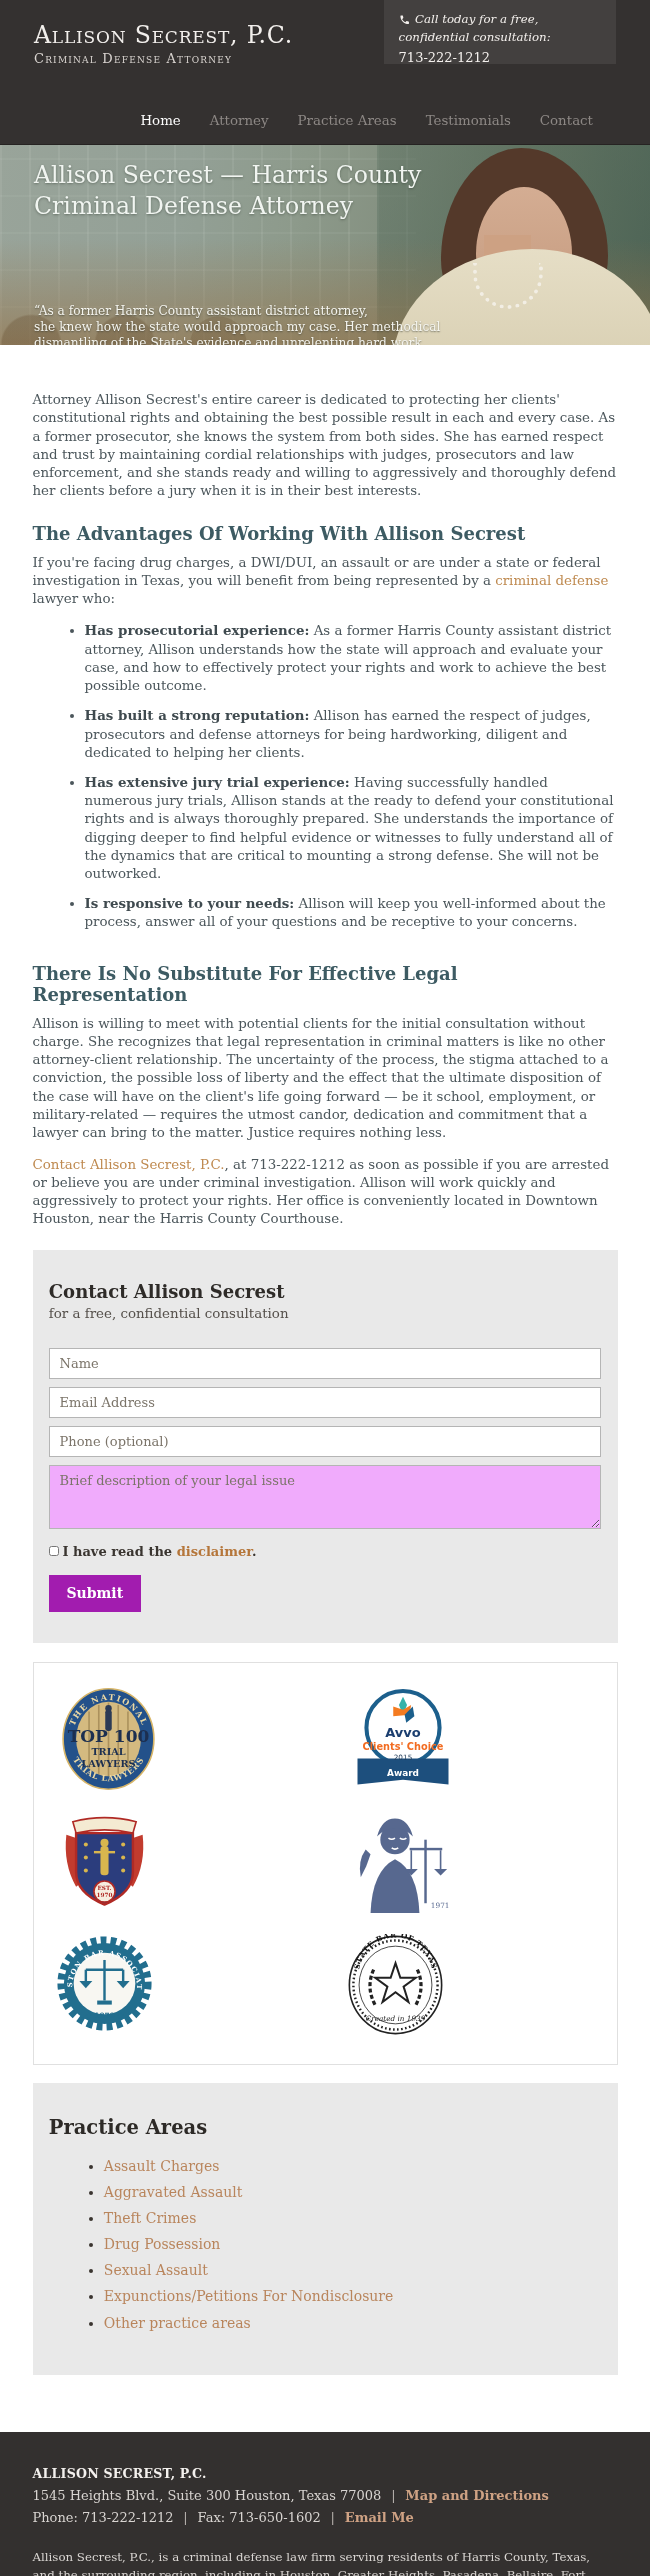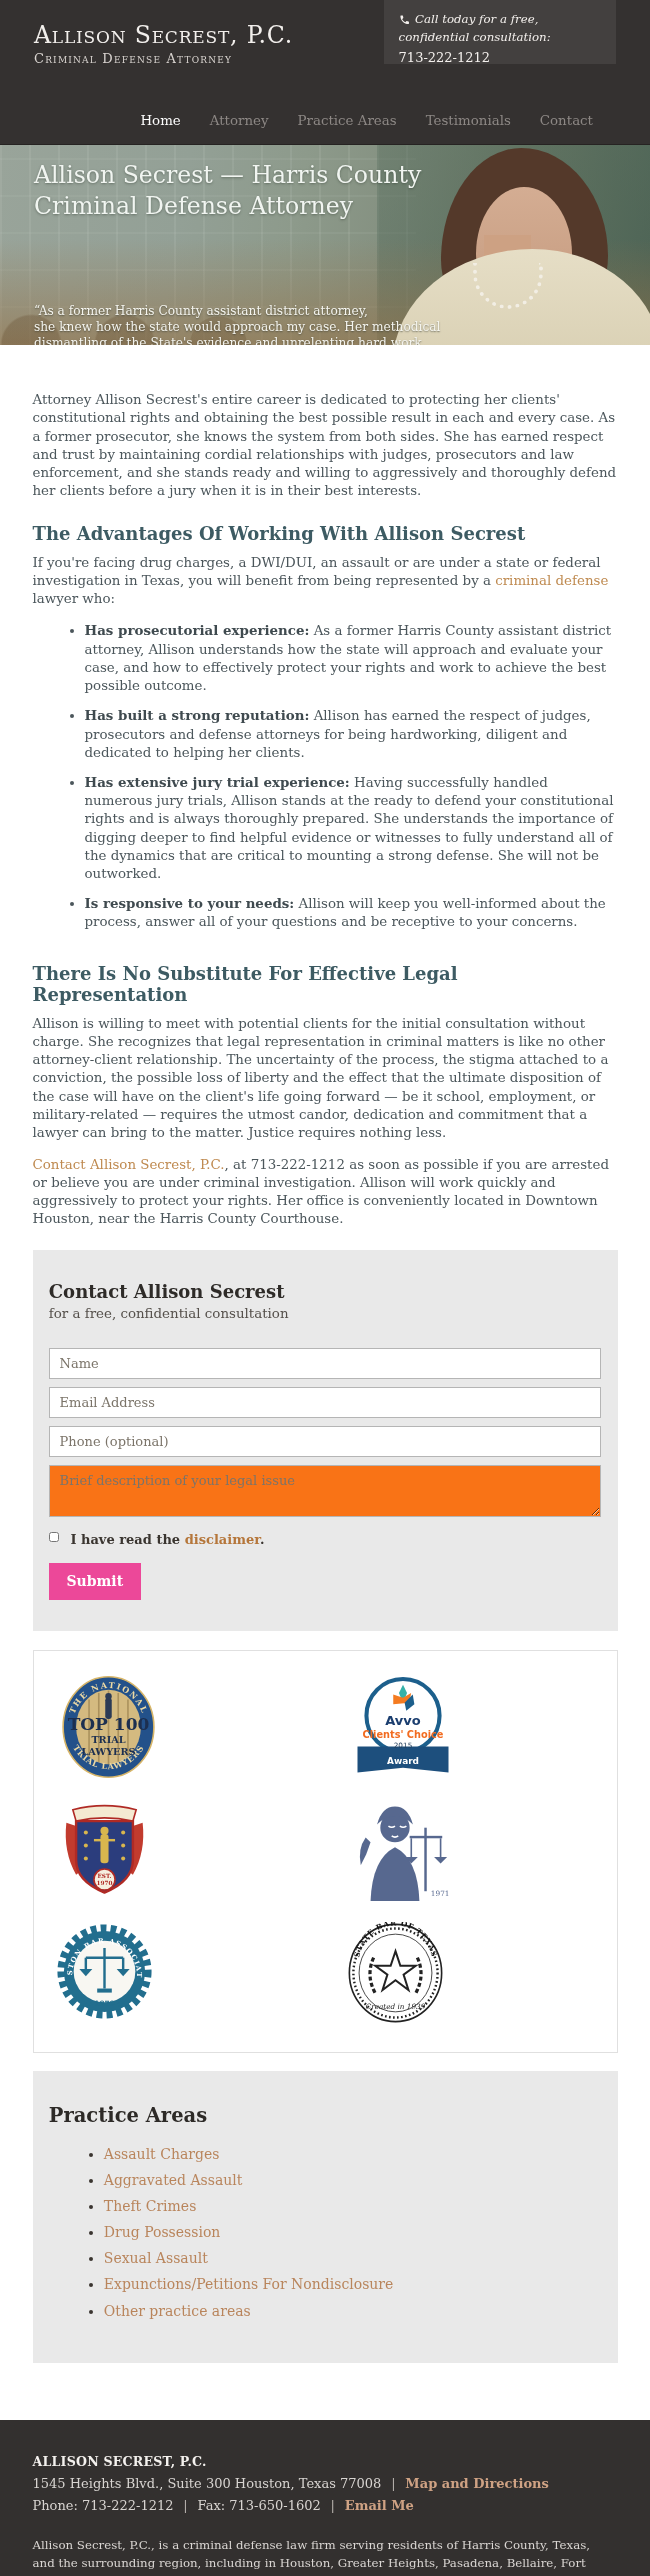--- a/index.html
+++ b/index.html
@@ -62,27 +62,27 @@
   .advantages-list li strong { color:#3f4a4f; }
   .rep-heading { margin-top:31px; }
   .cta-p { margin-top:13px; }
 
   
   .form-box { margin-top:21px; background:#e9e9e9; padding:31px 16.3px 31px; }
   .form-title { font-size:18px; font-weight:700; color:#2e2b28; }
   .form-sub { font-size:13px; color:#55504b; margin-top:3.3px; margin-bottom:24.4px; }
   .form-box input[type=text] { display:block; width:100%; height:31px; margin-bottom:8.1px; border:0.8px solid #b5b5b5;
     padding:0 9.8px; font-family:"DejaVu Serif", serif; font-size:13px; color:#4b463f; background:#fff; }
-  .form-box textarea { display:block; width:100%; height:52px; border:0.8px solid #b5b5b5; padding:7.3px 9.8px;
-    font-family:"DejaVu Serif", serif; font-size:13px; color:#4b463f; background:#f97316; resize:vertical; }
+  .form-box textarea { display:block; width:100%; height:64px; border:0.8px solid #b5b5b5; padding:7.3px 9.8px;
+    font-family:"DejaVu Serif", serif; font-size:13px; color:#4b463f; background:#f0abfc; resize:vertical; }
   .form-box ::placeholder { color:#7b7469; opacity:1; }
-  .disclaimer-row { display:flex; gap:11px; margin:14.6px 0 16.3px; font-size:13px; font-weight:700; color:#3a3530; }
+  .disclaimer-row { display:flex; align-items:center; gap:3px; margin:14.6px 0 16.3px; font-size:13px; font-weight:700; color:#3a3530; }
   .disclaimer-row input { width:10.6px; height:10.6px; }
   .disclaimer-row a { color:#b5763a; text-decoration:none; }
-  .submit-btn { width:92px; height:37px; background:#ec4899; color:#fff; border:none; font-family:"DejaVu Serif", serif;
+  .submit-btn { width:92px; height:37px; background:#a21caf; color:#fff; border:none; font-family:"DejaVu Serif", serif;
     font-size:14px; font-weight:700; cursor:pointer; }
 
   
   .badges-box { margin-top:18.7px; background:#fff; border:0.8px solid #e0e0e0; padding:24.4px 0 28px;
     display:grid; grid-template-columns:1fr 1fr; row-gap:21px; }
   .badge-cell { padding-left:21px; }
   .badge-cell svg { display:block; }
 
   
   .practice-box { margin:18px 0 57px; background:#e9e9e9; padding:32.5px 16.3px 34px; }

